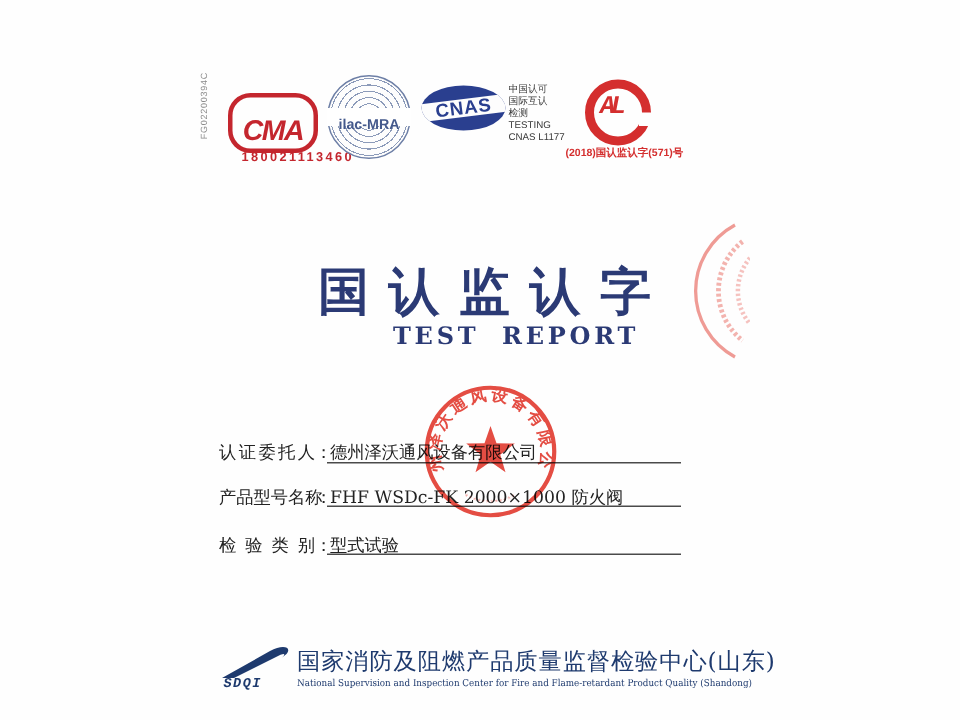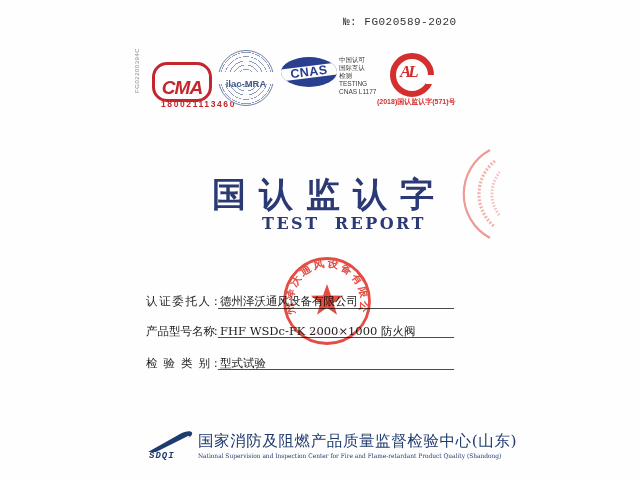--- a/index.html
+++ b/index.html
@@ -36,21 +36,21 @@
     background:#fdfdfd;display:flex;align-items:center;justify-content:center;}
   .cnas-band span{color:#2a3f8f;font-weight:bold;font-size:12.5px;letter-spacing:.5px;
     font-family:"Liberation Sans",sans-serif;}
   .cnas-lines{top:56px;left:339px;font-size:6.5px;line-height:8px;color:#3a3a3a;
     font-family:"Liberation Sans",sans-serif;}
 
   
   .cal-ring{top:53px;left:390px;width:32px;height:32px;border:6px solid #d42e2e;border-radius:50%;}
   .cal-gap{position:absolute;top:16px;right:-7px;width:9px;height:9px;background:#fefefe;}
   .cal-letters{position:absolute;top:3px;left:4px;color:#d42e2e;font-weight:bold;font-style:italic;
-    font-size:17px;letter-spacing:-3px;font-family:Liberation Serif, serif;}
+    font-size:17px;letter-spacing:-3px;font-family:Liberation Mono, monospace;}
   .cal-caption{top:97px;left:377px;font-size:7px;font-weight:bold;color:#d42e2e;
     font-family:"Liberation Sans",sans-serif;}
 
   
   .title-zh{top:172px;left:212px;font-size:34px;font-weight:bold;color:#2b3a75;letter-spacing:13px;white-space:nowrap;}
   .title-en{top:214px;left:238px;font-size:16px;font-weight:bold;color:#2b3a75;letter-spacing:2.5px;word-spacing:7px;white-space:nowrap;margin-left:24px;}
 
   
   .field-row{height:14px;font-size:11.5px;color:#222;white-space:nowrap;}
   .flabel{display:inline-block;width:64px;text-align:justify;text-align-last:justify;vertical-align:bottom;}
@@ -66,21 +66,20 @@
 
   
   .company-seal{top:253px;left:279px;mix-blend-mode:multiply;opacity:.9;}
   .edge-seal{top:148px;left:450px;mix-blend-mode:multiply;}
 </style>
 </head>
 <body>
 
 <div class="page">
 
-  <div class="abs report-no"><span>№:</span>&nbsp;<span>FG020589-2020</span></div>
 
   <div class="abs side-code">FG02200394C</div>
 
   <div class="abs cma-box">
     <span class="cma-letters">CMA</span>
   </div>
   <div class="abs cma-number">180021113460</div>
 
   <div class="abs ilac-circle">
     <div class="ilac-band">

